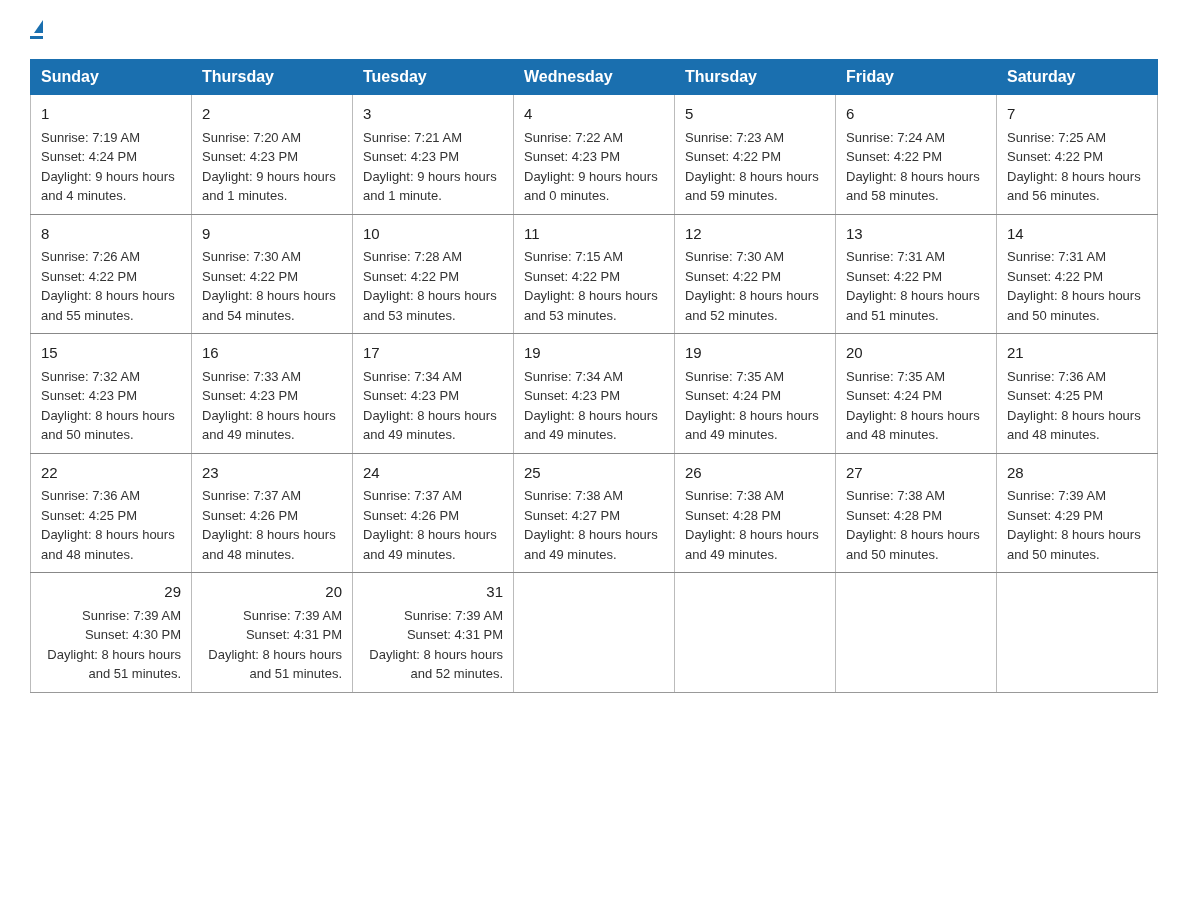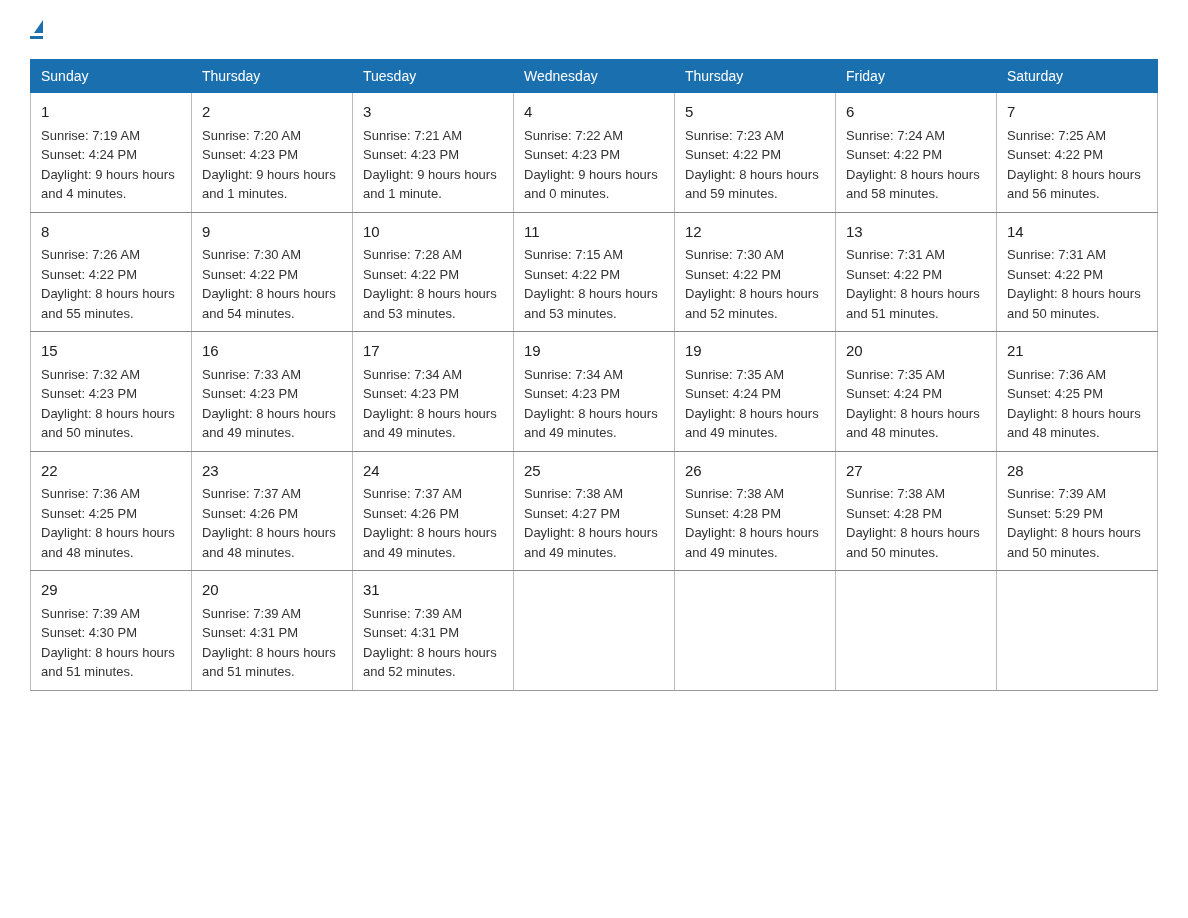--- a/index.html
+++ b/index.html
@@ -31,40 +31,41 @@
       margin-top: 4px;
     }
     .calendar-table {
       width: 100%;
       border-collapse: collapse;
       border: 1px solid #999;
     }
     .calendar-table th {
       background: #1a6faf;
       color: #fff;
-      font-size: 14px;
-      font-weight: normal;
+      font-size: 16px;
+      font-weight: bold;
       padding: 8px 10px;
       text-align: left;
       border: 1px solid #1a6faf;
     }
     .calendar-table td {
       vertical-align: top;
       padding: 8px 10px;
       border: 1px solid #bbb;
       font-size: 13px;
       color: #333;
       line-height: 1.5;
       width: calc(100% / 7);
     }
     .calendar-table tr td {
       border-bottom: 1px solid #888;
     }
     .calendar-table tbody tr:last-child td {
       border-bottom: 1px solid #999;
+      text-align: right;
     }
     .day-num {
       font-size: 15px;
       font-weight: normal;
       color: #222;
       display: block;
       margin-bottom: 2px;
     }
     .day-info {
       font-size: 13px;
@@ -329,21 +330,21 @@
         <td>
         <span class="day-num">27</span>
         <span class="day-info">Sunrise: 7:38 AM</span><br>
         <span class="day-info">Sunset: 4:28 PM</span><br>
         <span class="day-info">Daylight: 8 hours hours</span><br>
         <span class="day-info">and 50 minutes.</span>
       </td>
         <td>
         <span class="day-num">28</span>
         <span class="day-info">Sunrise: 7:39 AM</span><br>
-        <span class="day-info">Sunset: 5:29 PM</span><br>
+        <span class="day-info">Sunset: 4:29 PM</span><br>
         <span class="day-info">Daylight: 8 hours hours</span><br>
         <span class="day-info">and 50 minutes.</span>
       </td>
       </tr>
       <tr>
         <td>
         <span class="day-num">29</span>
         <span class="day-info">Sunrise: 7:39 AM</span><br>
         <span class="day-info">Sunset: 4:30 PM</span><br>
         <span class="day-info">Daylight: 8 hours hours</span><br>

